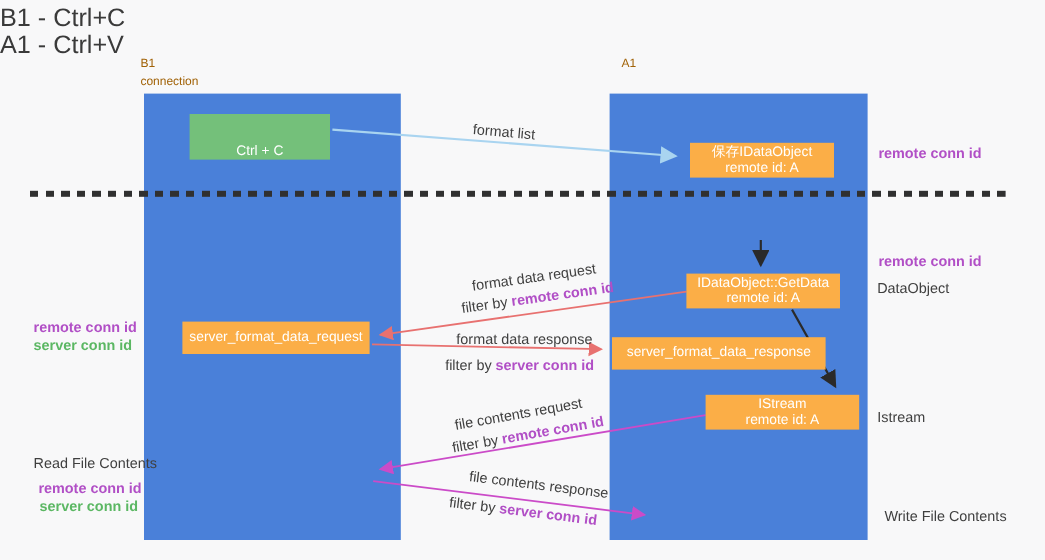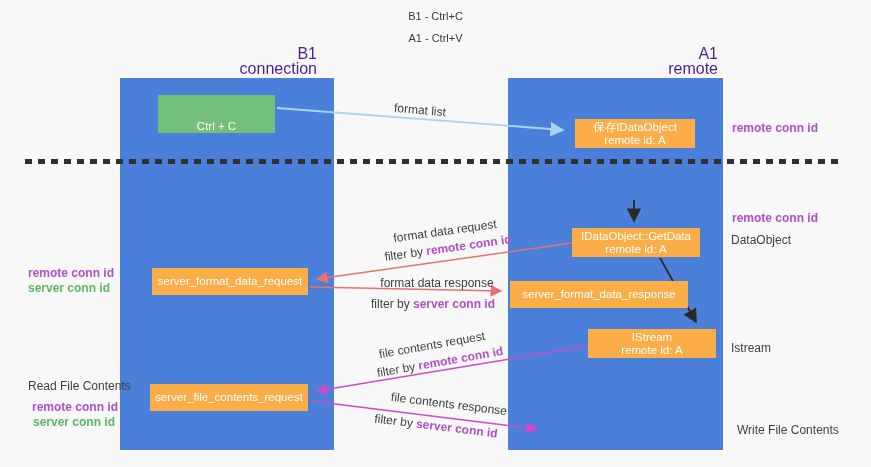--- a/index.html
+++ b/index.html
@@ -3,28 +3,28 @@
 <meta charset="utf-8">
 <style>
   html,body { margin:0; padding:0; }
   .canvas {
     position:relative; width:871px; height:467px;
     background:#f8f8f9; overflow:hidden;
     font-family:"Liberation Sans", sans-serif;
   }
   .title {
     position:absolute; top:5px; left:0; width:871px;
-    text-align:center; font-size:11px; line-height:22px; color:#3a3a3a;
+    font-size:21px; line-height:22px; color:#3a3a3a;
   }
   .lane { position:absolute; top:78px; height:372px; background:#4a80d9; }
   .lane-left  { left:120px; width:214px; }
   .lane-right { left:508px; width:215px; }
   .lane-header {
-    position:absolute; top:46px; width:200px; text-align:right;
-    font-size:16px; line-height:15px; color:#4c1d95;
+    position:absolute; top:46px; width:200px; text-align:left;
+    font-size:10px; line-height:15px; color:#a16207;
   }
   .lane-header-left  { left:117px; }
   .lane-header-right { left:518px; }
   .dashed-line {
     position:absolute; left:25px; top:159px; width:813px; height:5px;
     background:repeating-linear-gradient(90deg,#303030 0 7px,transparent 7px 13px);
   }
   .node {
     position:absolute; display:flex; flex-direction:column;
     align-items:center; justify-content:center;
@@ -62,21 +62,20 @@
     <div>B1 - Ctrl+C</div>
     <div>A1 - Ctrl+V</div>
   </div>
 
   <div class="lane-header lane-header-left">
     <div>B1</div>
     <div>connection</div>
   </div>
   <div class="lane-header lane-header-right">
     <div>A1</div>
-    <div>remote</div>
   </div>
 
   <div class="lane lane-left"></div>
   <div class="lane lane-right"></div>
 
   <div class="dashed-line"></div>
 
   <svg class="arrows" width="871" height="467">
     <defs>
       <marker id="m-blue" markerWidth="9" markerHeight="9" refX="7" refY="4" orient="auto">
@@ -115,23 +114,20 @@
   <div class="node orange n-sfdreq">
     <span>server_format_data_request</span>
   </div>
   <div class="node orange n-sfdres">
     <span>server_format_data_response</span>
   </div>
   <div class="node orange n-istream">
     <span>IStream</span>
     <span>remote id: A</span>
   </div>
-  <div class="node orange n-sfcreq">
-    <span>server_file_contents_request</span>
-  </div>
 
   <div class="flow-label" style="left:420px; top:110px; --r:5deg;">format list</div>
 
   <div class="flow-label" style="left:445px; top:231px; --r:-8deg;">format data request</div>
   <div class="flow-label" style="left:448px; top:248px; --r:-8deg;"><span>filter by </span><span class="purple">remote conn id</span></div>
 
   <div class="flow-label" style="left:437px; top:283px;">format data response</div>
   <div class="flow-label" style="left:433px; top:304px;"><span>filter by </span><span class="purple">server conn id</span></div>
 
   <div class="flow-label" style="left:432px; top:345px; --r:-10deg;">file contents request</div>

